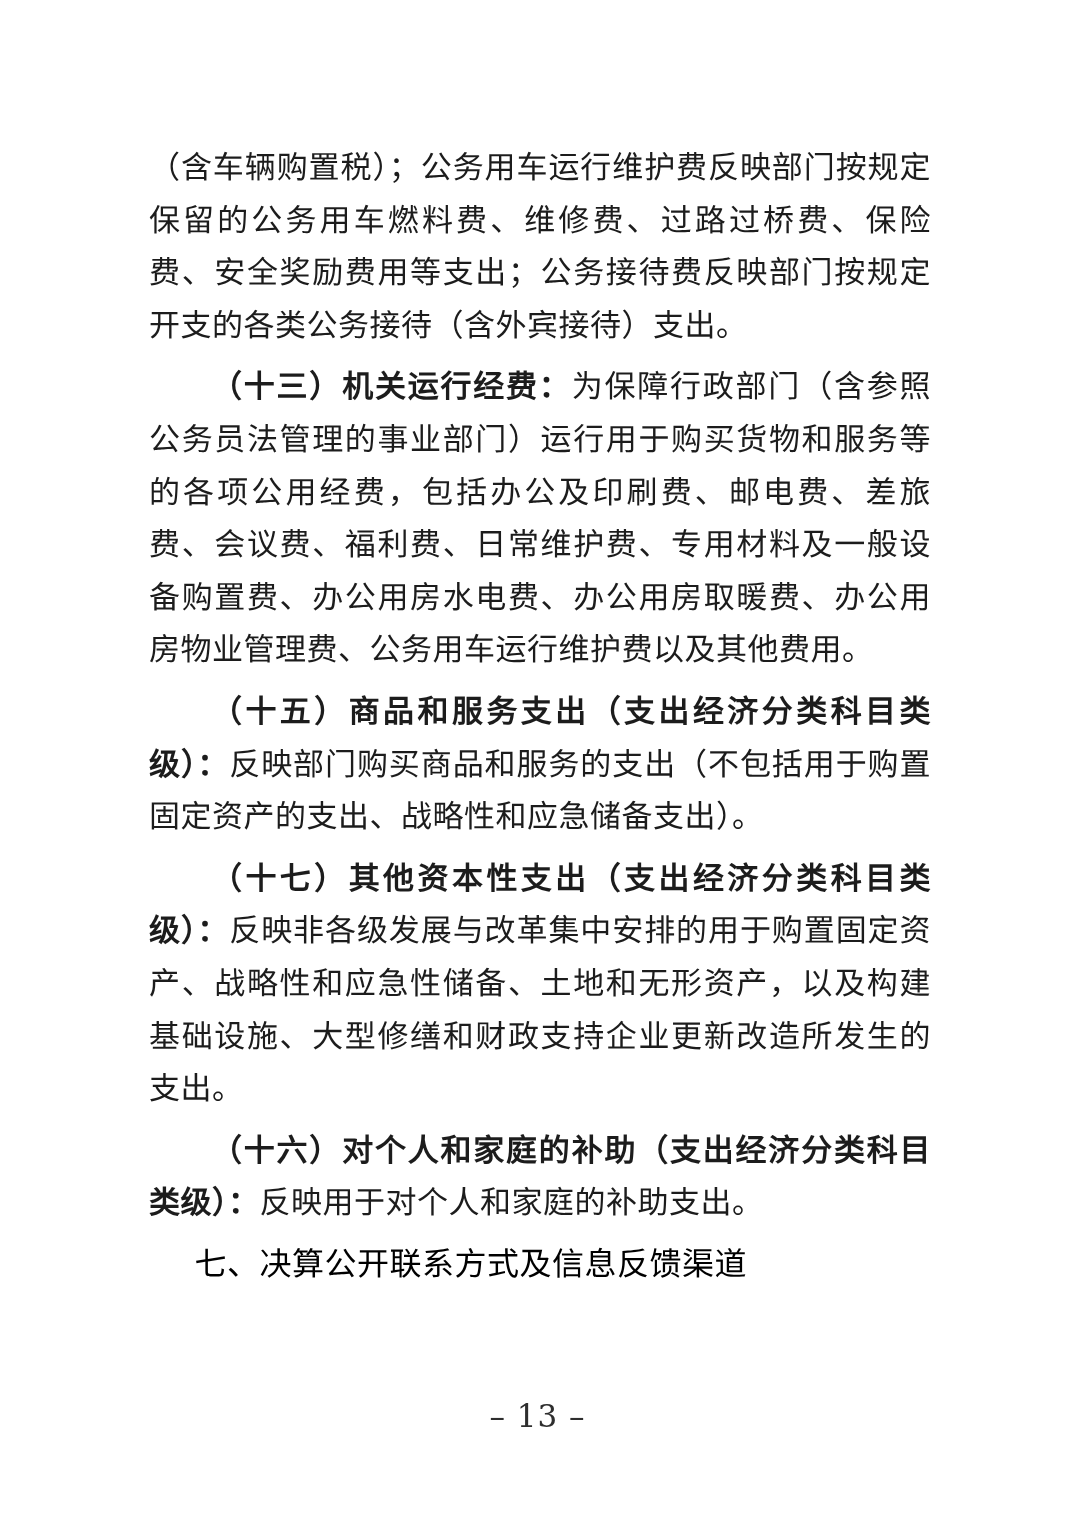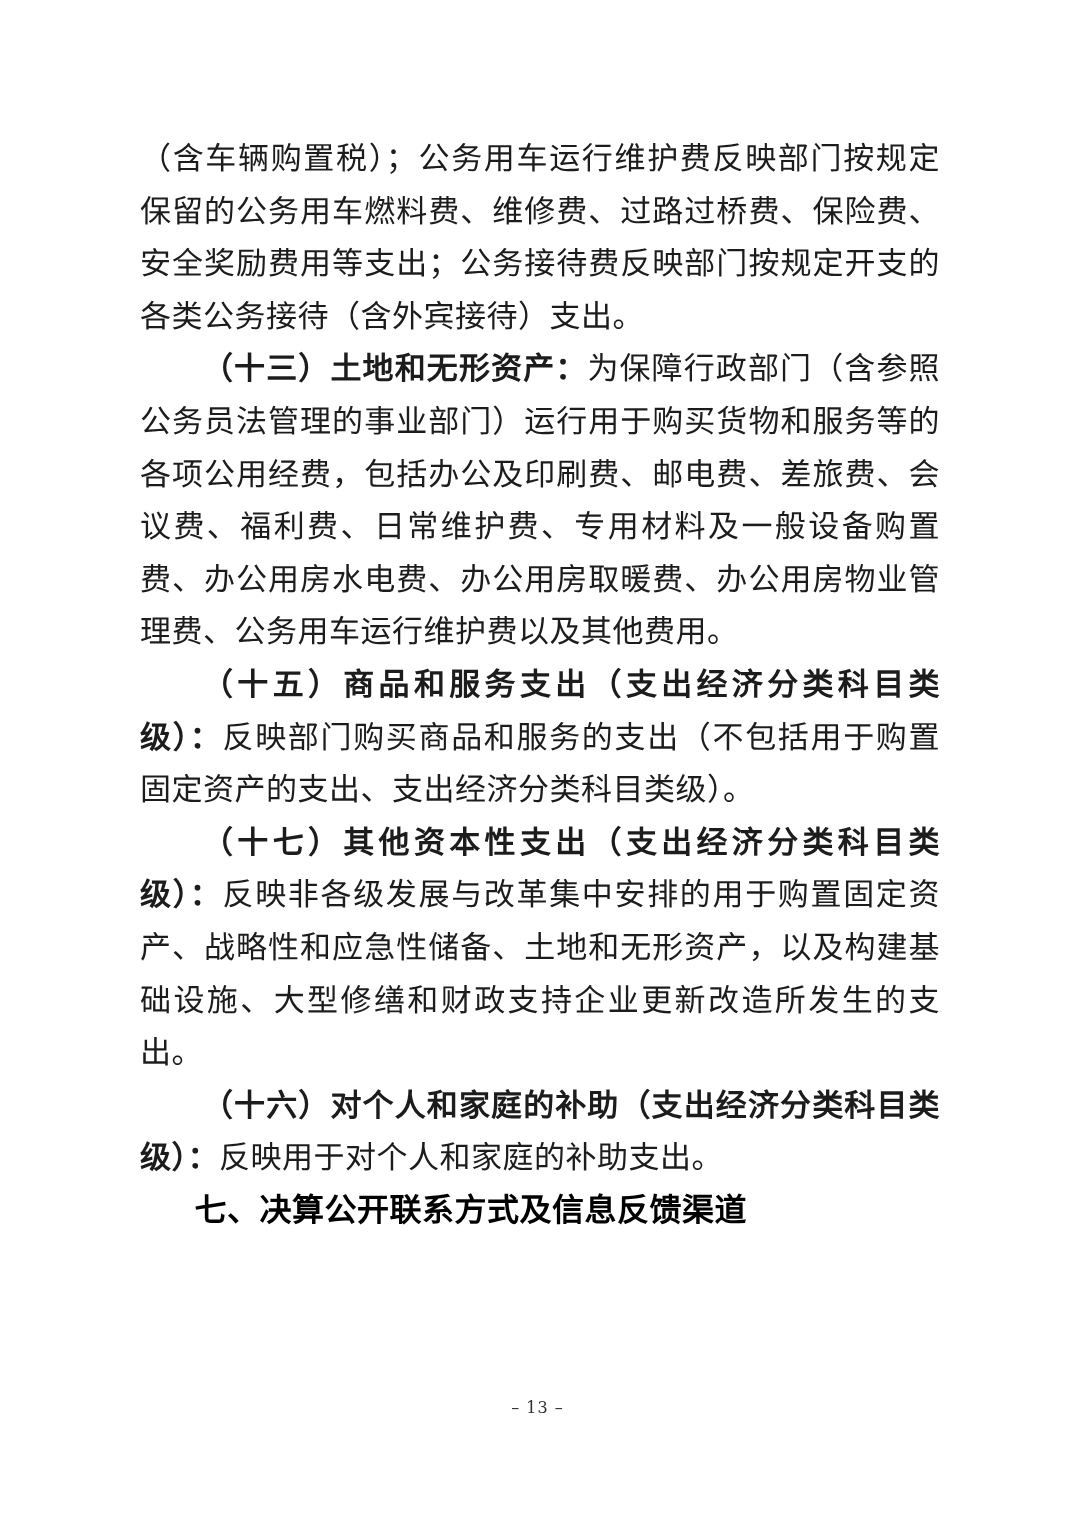--- a/index.html
+++ b/index.html
@@ -15,69 +15,69 @@
     overflow: hidden;
     font-family: "DejaVu Serif", "Liberation Serif", serif;
   }
   .content {
     position: absolute;
     left: 140px;
     top: 132px;
     width: 800px;
   }
   .para {
-    margin: 0;
+    margin: 9px;
     font-size: 31px;
     line-height: 52.6px;
     color: #1c1c1c;
     text-align: justify;
     text-justify: inter-ideograph;
     text-indent: 2em;
     letter-spacing: 0.5px;
     word-break: break-all;
   }
   .para.no-indent {
     text-indent: 0;
   }
   .para .lead {
     font-weight: bold;
   }
   .section-heading {
     margin: 0;
     font-family: "DejaVu Sans", "Liberation Sans", sans-serif;
-    font-weight: bold;
+    font-weight: normal;
     font-size: 32px;
     line-height: 52.6px;
     color: #000000;
     text-indent: 1.7em;
     letter-spacing: 0.5px;
   }
   .page-number {
     position: absolute;
     top: 1398px;
     left: 0;
     width: 100%;
     text-align: center;
-    font-size: 16px;
+    font-size: 31px;
     letter-spacing: 1px;
     color: #2e2e2e;
   }
 </style>
 </head>
 <body>
 
 <div class="page">
   <div class="content">
 
     <p class="para no-indent"><span>（含车辆购置税）；公务用车运行维护费反映部门按规定保留的公务用车燃料费、维修费、过路过桥费、保险费、安全奖励费用等支出；公务接待费反映部门按规定开支的各类公务接待（含外宾接待）支出。</span></p>
 
-    <p class="para"><span class="lead">（十三）土地和无形资产：</span><span>为保障行政部门（含参照公务员法管理的事业部门）运行用于购买货物和服务等的各项公用经费，包括办公及印刷费、邮电费、差旅费、会议费、福利费、日常维护费、专用材料及一般设备购置费、办公用房水电费、办公用房取暖费、办公用房物业管理费、公务用车运行维护费以及其他费用。</span></p>
+    <p class="para"><span class="lead">（十三）机关运行经费：</span><span>为保障行政部门（含参照公务员法管理的事业部门）运行用于购买货物和服务等的各项公用经费，包括办公及印刷费、邮电费、差旅费、会议费、福利费、日常维护费、专用材料及一般设备购置费、办公用房水电费、办公用房取暖费、办公用房物业管理费、公务用车运行维护费以及其他费用。</span></p>
 
 
-    <p class="para"><span class="lead">（十五）商品和服务支出（支出经济分类科目类级）：</span><span>反映部门购买商品和服务的支出（不包括用于购置固定资产的支出、支出经济分类科目类级）。</span></p>
+    <p class="para"><span class="lead">（十五）商品和服务支出（支出经济分类科目类级）：</span><span>反映部门购买商品和服务的支出（不包括用于购置固定资产的支出、战略性和应急储备支出）。</span></p>
 
     <p class="para"><span class="lead">（十七）其他资本性支出（支出经济分类科目类级）：</span><span>反映非各级发展与改革集中安排的用于购置固定资产、战略性和应急性储备、土地和无形资产，以及构建基础设施、大型修缮和财政支持企业更新改造所发生的支出。</span></p>
 
     <p class="para"><span class="lead">（十六）对个人和家庭的补助（支出经济分类科目类级）：</span><span>反映用于对个人和家庭的补助支出。</span></p>
 
     <h2 class="section-heading">七、决算公开联系方式及信息反馈渠道</h2>
 
   </div>
 
   <div class="page-number">– 13 –</div>

